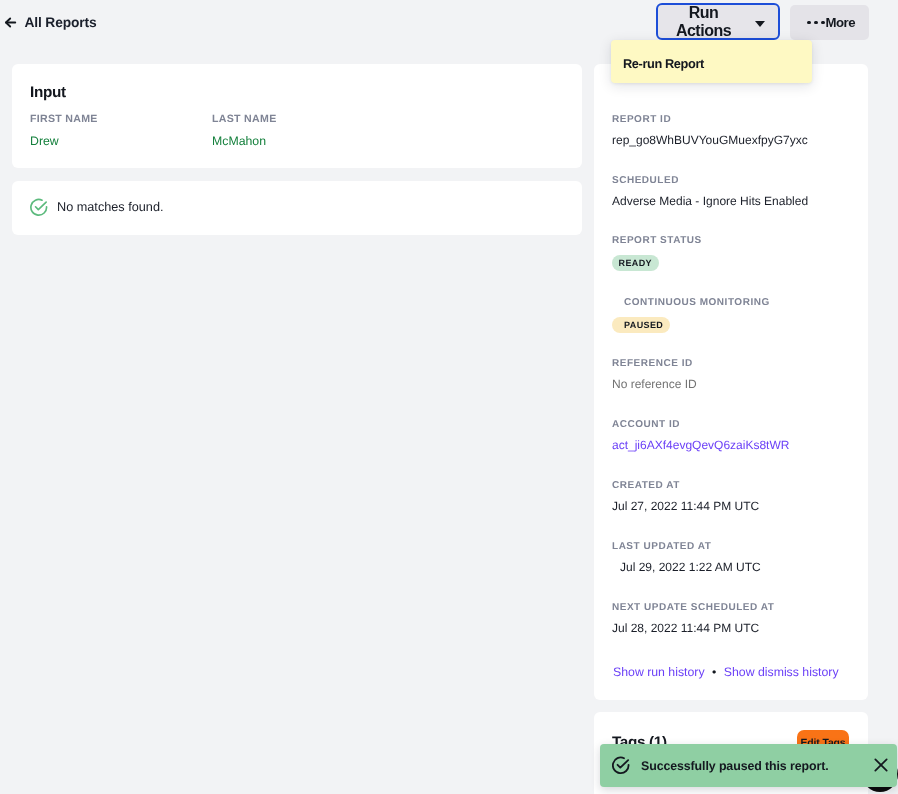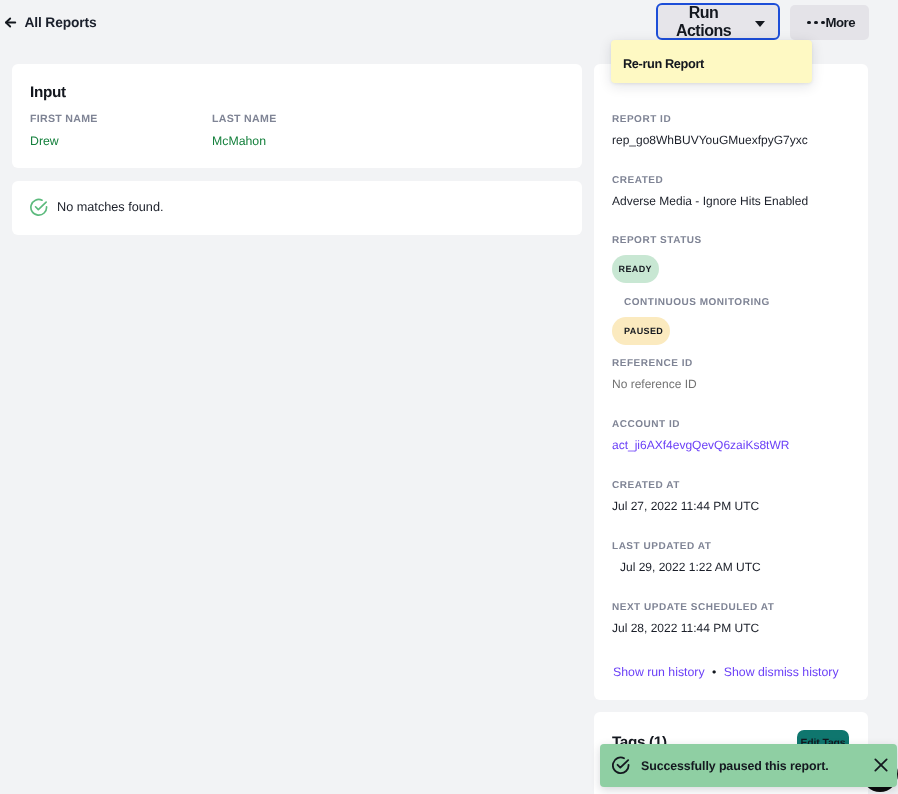--- a/index.html
+++ b/index.html
@@ -58,33 +58,33 @@
   .f4 { position:absolute; left:212px; top:134px; }
 
   .nomatch { position:absolute; left:30px; top:198px; width:19px; height:19px; }
   .nomatch-text { position:absolute; left:57px; top:200px; font-size:12.7px; color:#1b1f29; }
 
   
   .rowlabel { position:absolute; font-size:10px; font-weight:700; color:#7f8495; letter-spacing:0.52px; }
   .rowvalue { position:absolute; font-size:12px; color:#1b1f29; }
   .rowvalue.muted { color:#737373; }
   .rowvalue.link { color:#6b40f7; }
-  .badge { position:absolute; display:flex; align-items:center; height:28px; font-size:9px; font-weight:700;
+  .badge { position:absolute; display:flex; align-items:center; height:16px; font-size:9px; font-weight:700;
            letter-spacing:0.4px; color:#14181f; border-radius:999px; padding:0 6.5px; }
   .badge-green { background:#c8e7d3; }
   .badge-yellow { background:#fbeabf;padding-left:12px; }
 
   .histlinks { position:absolute; left:613px; top:665px; font-size:12.3px; color:#6b40f7; white-space:nowrap; }
   .histlinks span { cursor:pointer; }
   .histsep { color:#14181f; margin:0 4px; }
 
   .tags-title { position:absolute; left:612px; top:734px; font-size:15.3px; font-weight:700; color:#14181f; letter-spacing:-0.35px; }
   .tags-edit { position:absolute; left:797px; top:730px; width:52px; height:26px; font-size:10.4px;
                font-weight:700; display:flex; align-items:center; justify-content:center;
-               background:#0f766e; border-radius:7px; color:#14181f; letter-spacing:-0.1px; }
+               background:#f97316; border-radius:7px; color:#14181f; letter-spacing:-0.1px; }
 
   
   .fab { position:absolute; left:862px; top:756px; width:36px; height:36px; border-radius:50%;
          background:#0a0a0a; z-index:50; }
 
   
   .toast { position:absolute; left:600px; top:744px; width:297px; height:43px; background:#8fcfa3;
            border-radius:4px; display:flex; align-items:center; z-index:60;
            box-shadow:0 3px 10px rgba(20,25,40,.17); }
   .toast-icon { width:19px; height:19px; margin-left:12px; display:block; }
@@ -139,21 +139,21 @@
       <path d="M20.4 5.2 L10.5 14.7 L7.0 11.1"></path>
       <path d="M20.9 11.2 A9.9 9.9 0 1 1 15.2 2.8"></path>
     </svg>
 </span>
 <div class="nomatch-text">No matches found.</div>
 
 <div class="card card-right"></div>
 <div id="details-rows">
     <div class="rowlabel" style="left: 612px; top: 113.5px;">REPORT ID</div>
     <div class="rowvalue" style="left: 612px; top: 132.5px;">rep_go8WhBUVYouGMuexfpyG7yxc</div>
-    <div class="rowlabel" style="left: 612px; top: 174.5px;">CREATED</div>
+    <div class="rowlabel" style="left: 612px; top: 174.5px;">SCHEDULED</div>
     <div class="rowvalue" style="left: 612px; top: 193.5px;">Adverse Media - Ignore Hits Enabled</div>
     <div class="rowlabel" style="left: 612px; top: 235px;">REPORT STATUS</div>
     <div class="badge badge-green" style="left: 612px; top: 255px;">READY</div>
     <div class="rowlabel" style="left: 624px; top: 296.5px;">CONTINUOUS MONITORING</div>
     <div class="badge badge-yellow" style="left: 612px; top: 316.5px;">PAUSED</div>
     <div class="rowlabel" style="left: 612px; top: 357.5px;">REFERENCE ID</div>
     <div class="rowvalue muted" style="left: 612px; top: 376.5px;">No reference ID</div>
     <div class="rowlabel" style="left: 612px; top: 418.5px;">ACCOUNT ID</div>
     <div class="rowvalue link" style="left: 612px; top: 437.5px;">act_ji6AXf4evgQevQ6zaiKs8tWR</div>
     <div class="rowlabel" style="left: 612px; top: 479.5px;">CREATED AT</div>

